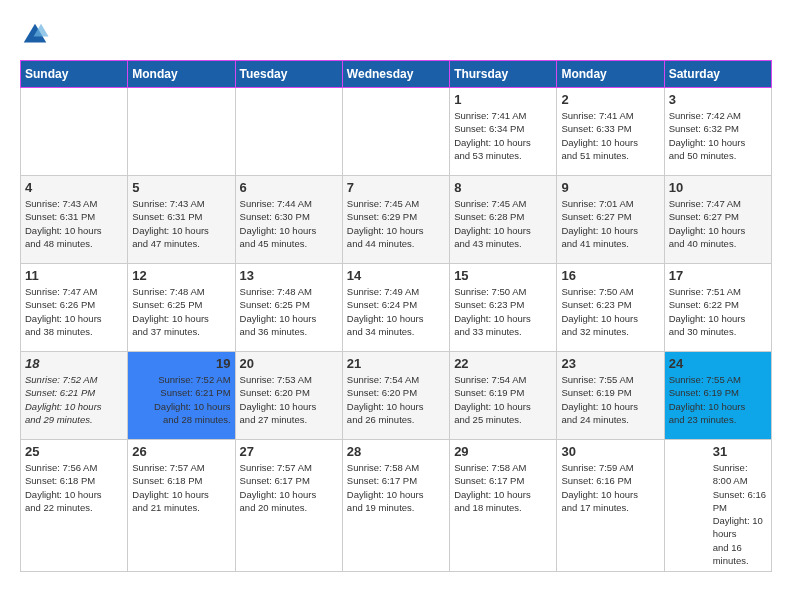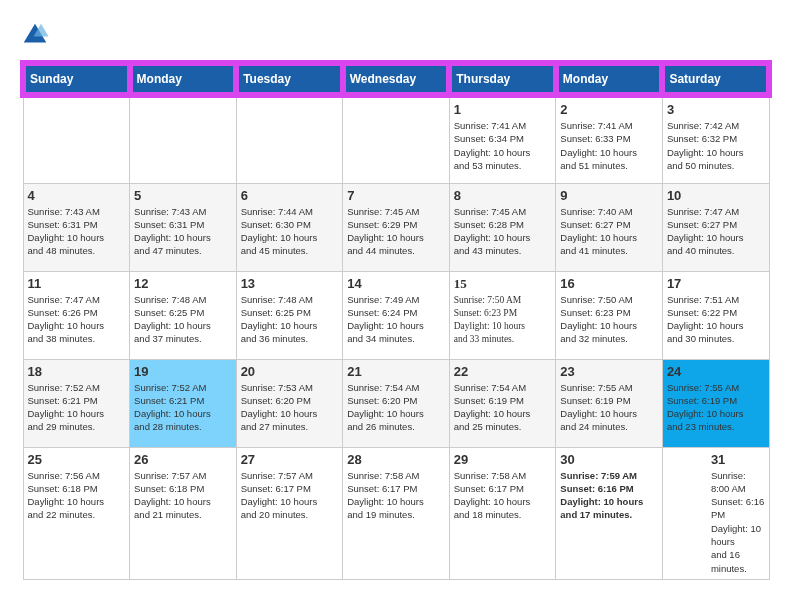--- a/index.html
+++ b/index.html
@@ -57,21 +57,21 @@
       border-collapse: collapse;
       table-layout: fixed;
     }
     th {
       background-color: #1a5fa8;
       color: white;
       font-size: 12px;
       font-weight: bold;
       padding: 6px 4px;
       text-align: left;
-      border: 6px solid #d946ef;
+      border: 1px solid #d946ef;
     }
     td {
       border: 1px solid #ccc;
       vertical-align: top;
       padding: 4px;
       font-size: 10px;
       color: #333;
       height: 88px;
     }
     .day-number {
@@ -191,21 +191,21 @@
         </td>
         <td style="background-color: rgb(245, 245, 245);">
           <span class="day-number">8</span>
           <div class="day-info" style="white-space: pre-line;">Sunrise: 7:45 AM
 Sunset: 6:28 PM
 Daylight: 10 hours
 and 43 minutes.</div>
         </td>
         <td style="background-color: rgb(245, 245, 245);">
           <span class="day-number">9</span>
-          <div class="day-info" style="white-space: pre-line;">Sunrise: 7:40 AM
+          <div class="day-info" style="white-space: pre-line;">Sunrise: 7:01 AM
 Sunset: 6:27 PM
 Daylight: 10 hours
 and 41 minutes.</div>
         </td>
         <td style="background-color: rgb(245, 245, 245);">
           <span class="day-number">10</span>
           <div class="day-info" style="white-space: pre-line;">Sunrise: 7:47 AM
 Sunset: 6:27 PM
 Daylight: 10 hours
 and 40 minutes.</div>
@@ -233,21 +233,21 @@
 Daylight: 10 hours
 and 36 minutes.</div>
         </td>
         <td style="background-color: rgb(255, 255, 255);">
           <span class="day-number">14</span>
           <div class="day-info" style="white-space: pre-line;">Sunrise: 7:49 AM
 Sunset: 6:24 PM
 Daylight: 10 hours
 and 34 minutes.</div>
         </td>
-        <td style="background-color: rgb(255, 255, 255); font-family: Liberation Serif, serif;">
+        <td style="background-color: rgb(255, 255, 255);">
           <span class="day-number">15</span>
           <div class="day-info" style="white-space: pre-line;">Sunrise: 7:50 AM
 Sunset: 6:23 PM
 Daylight: 10 hours
 and 33 minutes.</div>
         </td>
         <td style="background-color: rgb(255, 255, 255);">
           <span class="day-number">16</span>
           <div class="day-info" style="white-space: pre-line;">Sunrise: 7:50 AM
 Sunset: 6:23 PM
@@ -256,28 +256,28 @@
         </td>
         <td style="background-color: rgb(255, 255, 255);">
           <span class="day-number">17</span>
           <div class="day-info" style="white-space: pre-line;">Sunrise: 7:51 AM
 Sunset: 6:22 PM
 Daylight: 10 hours
 and 30 minutes.</div>
         </td>
       </tr>
       <tr>
-        <td style="background-color: rgb(245, 245, 245);">
+        <td style="background-color: rgb(245, 245, 245); font-style: italic;">
           <span class="day-number">18</span>
           <div class="day-info" style="white-space: pre-line;">Sunrise: 7:52 AM
 Sunset: 6:21 PM
 Daylight: 10 hours
 and 29 minutes.</div>
         </td>
-        <td style="background-color: #7dd3fc;">
+        <td style="background-color: #3b82f6; text-align: right;">
           <span class="day-number">19</span>
           <div class="day-info" style="white-space: pre-line;">Sunrise: 7:52 AM
 Sunset: 6:21 PM
 Daylight: 10 hours
 and 28 minutes.</div>
         </td>
         <td style="background-color: rgb(245, 245, 245);">
           <span class="day-number">20</span>
           <div class="day-info" style="white-space: pre-line;">Sunrise: 7:53 AM
 Sunset: 6:20 PM
@@ -344,21 +344,21 @@
         </td>
         <td style="background-color: rgb(255, 255, 255);">
           <span class="day-number">29</span>
           <div class="day-info" style="white-space: pre-line;">Sunrise: 7:58 AM
 Sunset: 6:17 PM
 Daylight: 10 hours
 and 18 minutes.</div>
         </td>
         <td style="background-color: rgb(255, 255, 255);">
           <span class="day-number">30</span>
-          <div class="day-info" style="white-space: pre-line; font-weight: bold;">Sunrise: 7:59 AM
+          <div class="day-info" style="white-space: pre-line;">Sunrise: 7:59 AM
 Sunset: 6:16 PM
 Daylight: 10 hours
 and 17 minutes.</div>
         </td>
         <td style="background-color: rgb(255, 255, 255); padding-left: 48px;">
           <span class="day-number">31</span>
           <div class="day-info" style="white-space: pre-line;">Sunrise: 8:00 AM
 Sunset: 6:16 PM
 Daylight: 10 hours
 and 16 minutes.</div>

